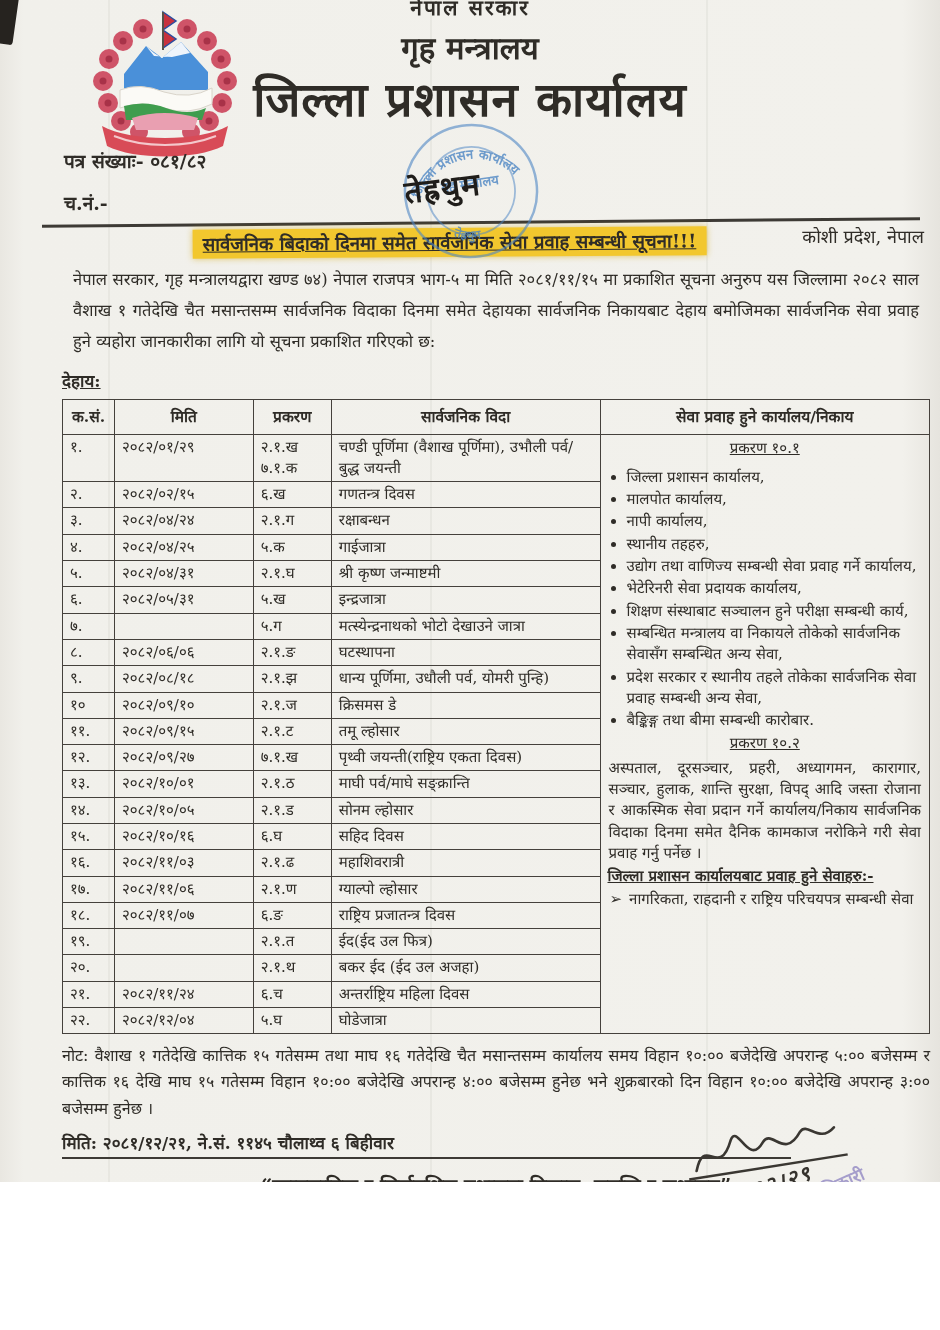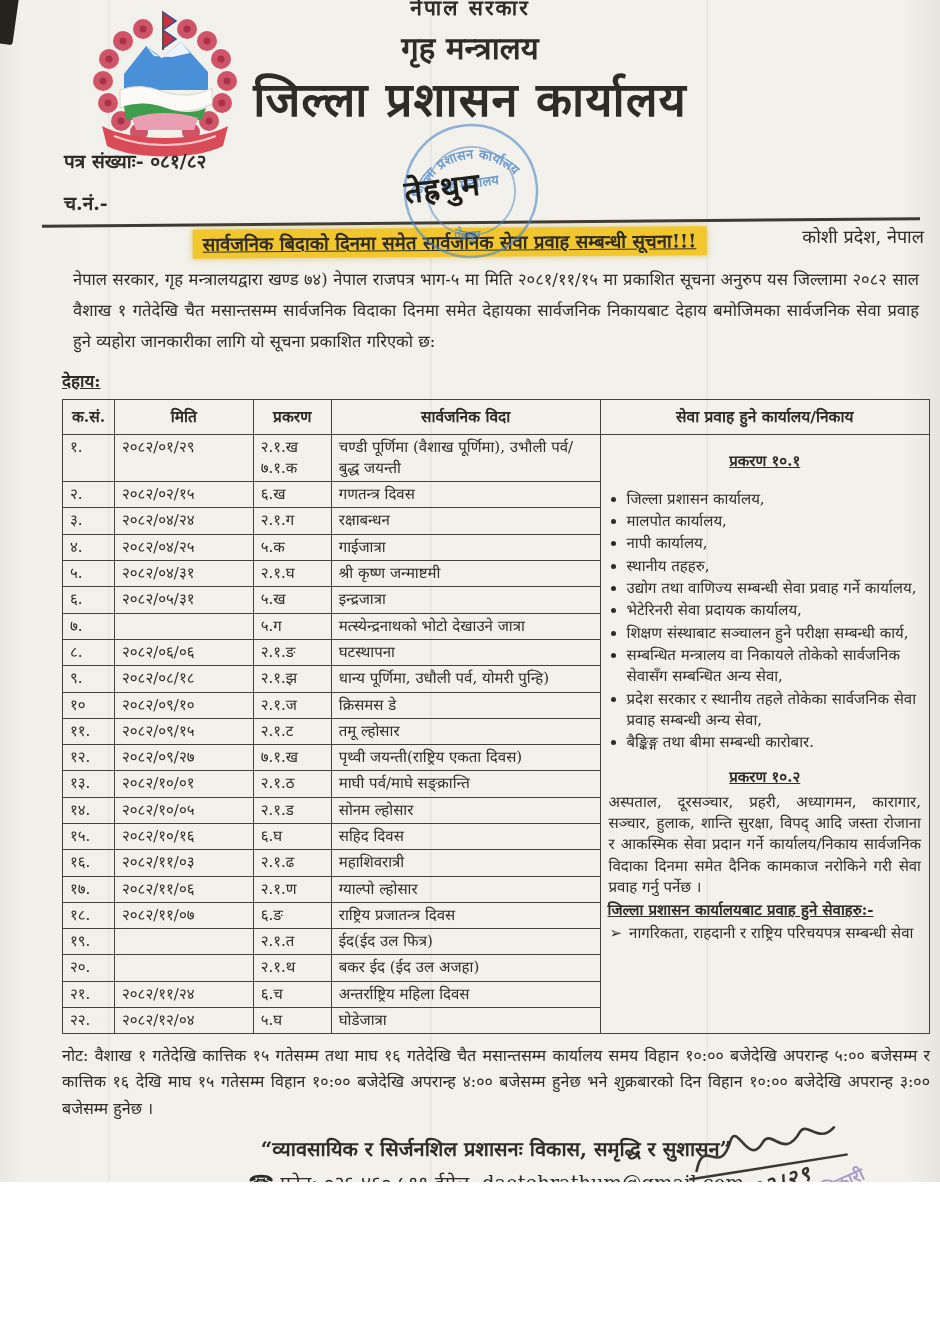--- a/index.html
+++ b/index.html
@@ -34,22 +34,22 @@
   .content{position:absolute;top:254px;left:62px;width:868px;}
   .intro{margin:11px;font-size:16.5px;line-height:1.87;text-align:justify;}
   .details-label{margin:2px 0 7px;font-size:17px;font-weight:bold;text-decoration:underline;}
 
   table.holiday{width:100%;border-collapse:collapse;font-size:15px;}
   table.holiday th,table.holiday td{border:1.8px solid #45413c;padding:2px 7px;line-height:1.42;vertical-align:top;}
   table.holiday th{font-size:15.5px;padding:6px 3px;text-align:center;}
   td.sn-cell{text-align:left;padding-left:9px;}
   td.clause-cell{white-space:pre-line;}
   td.right-col{vertical-align:top;padding:3px 9px 3px 6px;font-size:15px;line-height:1.5;}
-  .rc-title{text-align:center;font-weight:bold;text-decoration:underline;margin:14px 0 3px;}
-  ul.rc-list{margin:17px 0 2px;padding-left:19px;}
+  .rc-title{text-align:center;font-weight:normal;text-decoration:underline;margin:1px 0 3px;}
+  ul.rc-list{margin:8px 0 2px;padding-left:19px;}
   ul.rc-list li{margin:0 0 1px;}
   .rc-para{margin:1px 1px 2px;text-align:justify;}
   .rc-services-title{font-weight:bold;text-decoration:underline;margin:2px 0 2px;}
   .svc-item{display:flex;gap:7px;padding-left:2px;}
 
   .note{margin:9px 0 0;font-size:16px;line-height:1.63;text-align:justify;}
   .date-line{display:inline-block;margin-top:9px;font-size:17px;font-weight:bold;
     border-bottom:2.6px solid #3d3a35;padding-bottom:3px;width:84%;}
 
   .footer{text-align:center;margin-top:13px;}
@@ -319,20 +319,21 @@
           <tr>
             <td class="sn-cell">२२.</td>
             <td class="date-cell">२०८२/१२/०४</td>
             <td class="clause-cell">५.घ</td>
             <td class="holiday-cell">घोडेजात्रा</td>
           </tr>
         </tbody>
     </table>
 
     <p class="note">नोट: वैशाख १ गतेदेखि कात्तिक १५ गतेसम्म तथा माघ १६ गतेदेखि चैत मसान्तसम्म कार्यालय समय विहान १०:०० बजेदेखि अपरान्ह ५:०० बजेसम्म र कात्तिक १६ देखि माघ १५ गतेसम्म विहान १०:०० बजेदेखि अपरान्ह ४:०० बजेसम्म हुनेछ भने शुक्रबारको दिन विहान १०:०० बजेदेखि अपरान्ह ३:०० बजेसम्म हुनेछ ।</p>
+    <div class="date-line">मिति: २०८१/१२/२१, ने.सं. ११४५ चौलाथ्व ६ बिहीवार</div>
 
     <div class="footer">
       <div class="motto">“व्यावसायिक र सिर्जनशिल प्रशासनः विकास, समृद्धि र सुशासन”</div>
       <div class="phone-line">
         <span class="phone-icon">☎</span>
         <span>फोन: ०२६-४६०-५९९,ईमेल- daotehrathum@gmail.com</span>
       </div>
     </div>
   </div>
 

